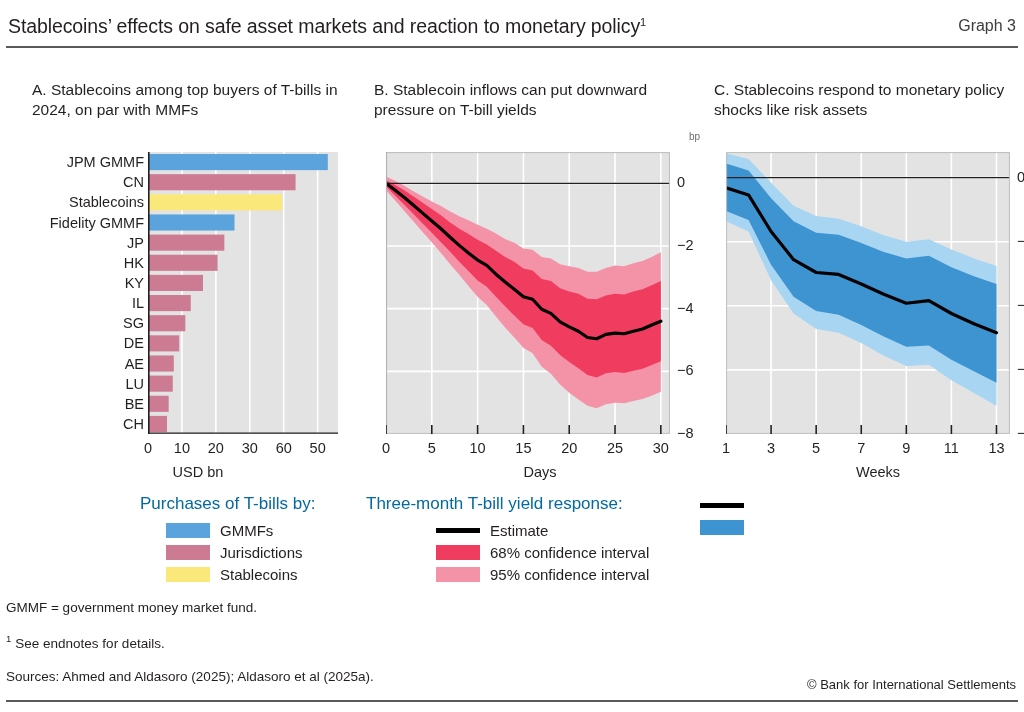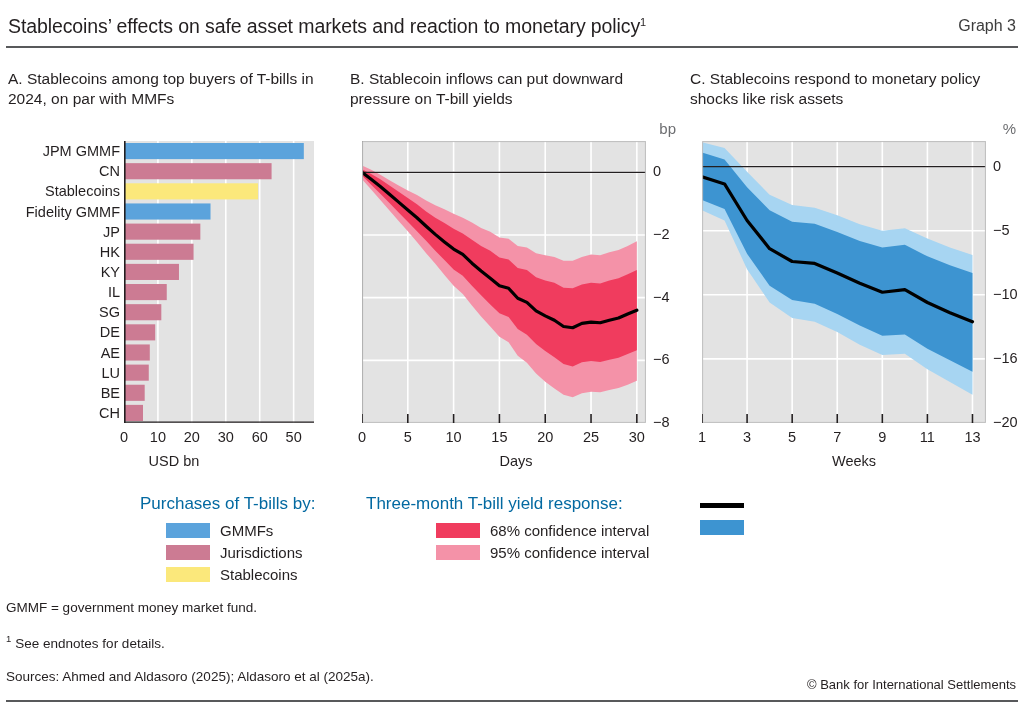--- a/index.html
+++ b/index.html
@@ -19,32 +19,32 @@
     display:flex; align-items:center; justify-content:space-between;
     padding:0 8px 0 8px;
   }
   .fig-title { font-size:19.5px; font-weight:400; letter-spacing:-0.1px; color:#231f20; }
   .fig-title sup { font-size:11px; vertical-align:super; }
   .fig-number { font-size:16px; color:#3c3c3c; }
   .rule-top { position:absolute; left:6px; top:46px; width:1012px; height:1.6px; background:#58595b; }
 
   
   .panels { position:absolute; left:0; top:52px; width:1024px; height:440px; }
-  .panel { position:absolute; top:1px; height:440px; }
+  .panel { position:absolute; top:12px; height:440px;margin-left:24px; }
   .panel-a { left:6px;  width:336px; }
   .panel-b { left:348px; width:336px; }
   .panel-c { left:688px; width:332px; }
 
   .panel-title {
     font-size:15.5px; line-height:20px; color:#231f20;
     padding:16px 4px 0 2px; min-height:56px;
   }
 
   .unit-label {
-    position:absolute; right:2px; font-size:15px; color:#6d6e71;
+    position:absolute; right:2px; font-size:10px; color:#6d6e71;
   }
 
   
   .cat-labels { position:absolute; font-size:14.5px; text-align:right; color:#231f20; }
   .cat-label { position:absolute; right:0; white-space:nowrap; line-height:1; }
 
   .axis-num { position:absolute; font-size:14.5px; color:#231f20; }
   .axis-num-r { position:absolute; font-size:14.5px; color:#231f20; text-align:left; }
   .axis-title { position:absolute; font-size:14.5px; color:#231f20; text-align:center; width:100%; }
 
@@ -256,20 +256,24 @@
       </div>
       <div class="legend-row indent-a">
         <span class="swatch" id="swA2" style="background: rgb(251, 232, 123);"></span>
         <span class="legend-label">Stablecoins</span>
       </div>
     </div>
 
     <div class="legend legend-b">
       <div class="legend-heading">Three-month T-bill yield response:</div>
       <div class="legend-row indent-b">
+        <span class="swatch line"></span>
+        <span class="legend-label">Estimate</span>
+      </div>
+      <div class="legend-row indent-b">
         <span class="swatch" id="swB1" style="background: rgb(240, 60, 94);"></span>
         <span class="legend-label">68% confidence interval</span>
       </div>
       <div class="legend-row indent-b">
         <span class="swatch" id="swB2" style="background: rgb(244, 146, 168);"></span>
         <span class="legend-label">95% confidence interval</span>
       </div>
     </div>
 
     <div class="legend legend-c">

